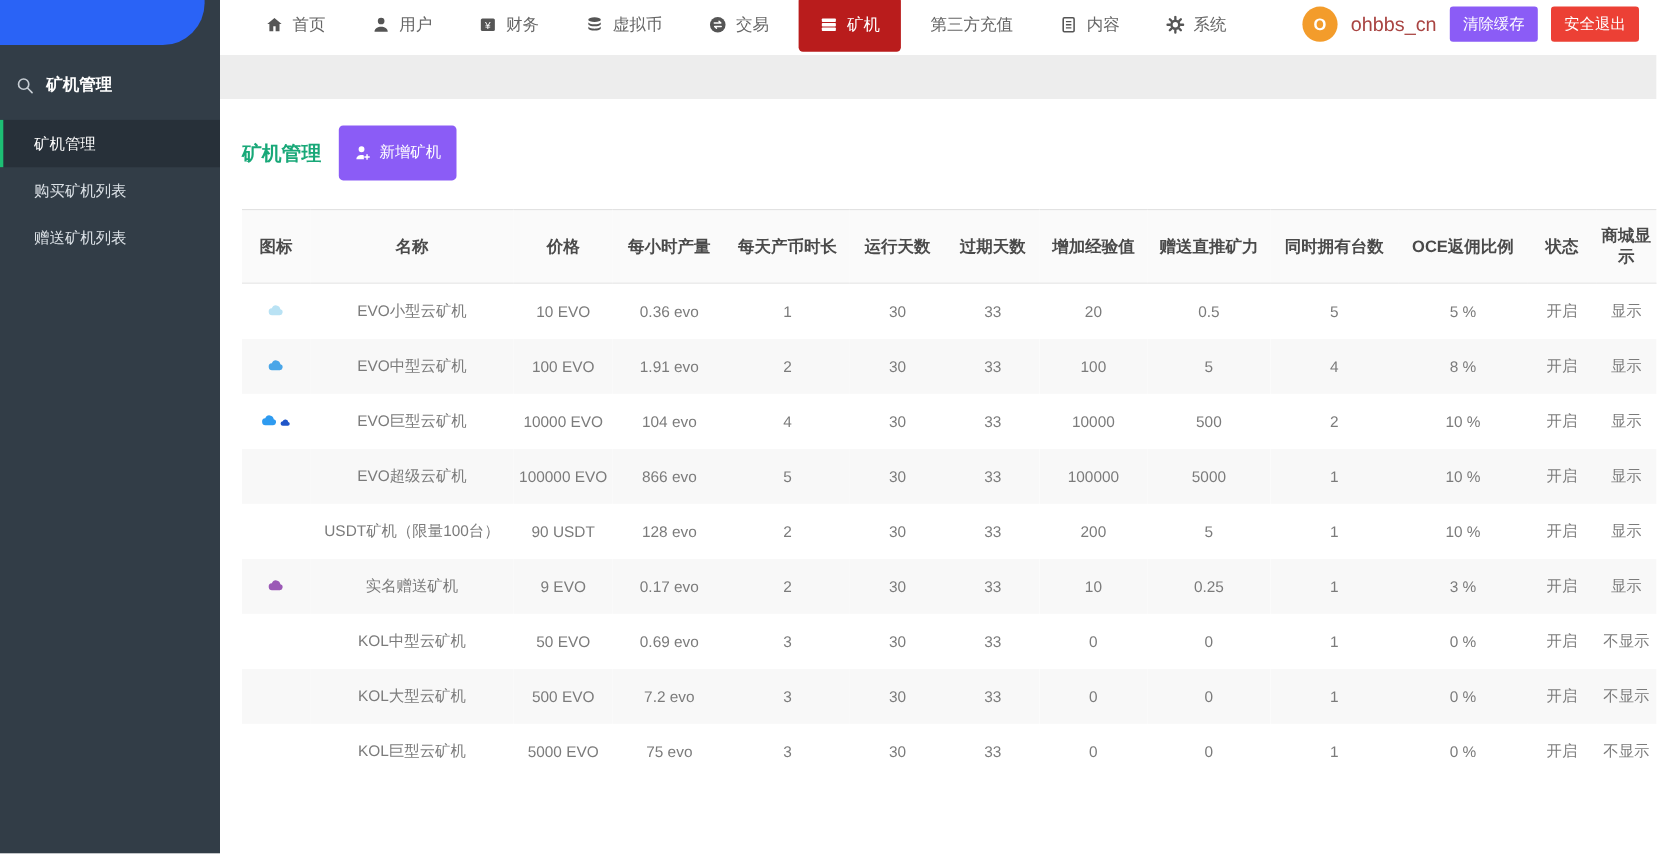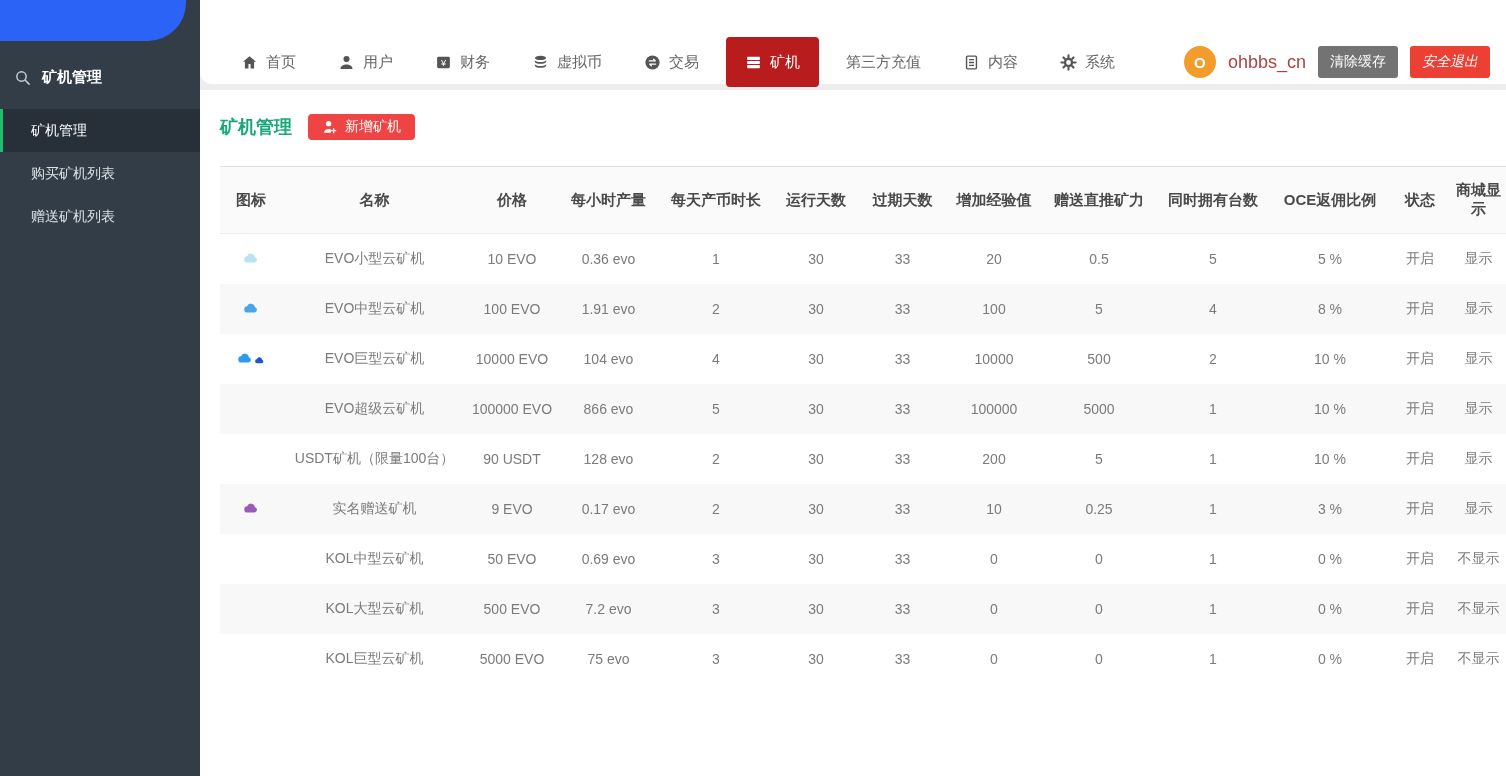--- a/index.html
+++ b/index.html
@@ -11,42 +11,42 @@
   
   .sidebar { position:absolute; left:0; top:0; width:200px; height:776px; background:#323d47; z-index:3; }
   .brand { width:186px; height:41px; background:#2a63f6; border-radius:0 0 38px 0; }
   .sidebar-head { display:flex; align-items:center; gap:10px; padding:27px 10px 20px 14px; color:#fff; font-weight:bold; font-size:15px; }
   .sidebar-head .icon { display:flex; color:#c7ced4; }
   .side-menu { margin-top:2px; }
   .side-item { height:43px; line-height:43px; padding-left:31px; color:#dbe1e6; font-size:14px; cursor:pointer; }
   .side-item.active { background:#273039; color:#fff; border-left:3px solid #1dbe74; padding-left:28px; }
   
   .navbar { position:absolute; left:200px; top:0; right:0; height:44px; background:#fff;
-            display:flex; align-items:center; z-index:2; border-radius:0 0 0 12px; padding-left:20px;margin-top:40px; }
+            display:flex; align-items:center; z-index:2; border-radius:0 0 0 12px; padding-left:20px; }
   .nav-menu { display:flex; align-items:center; height:62px; }
   .nav-item { display:flex; align-items:center; gap:8px; color:#666; font-size:15px; padding:0 21px; height:62px; cursor:pointer; }
   .nav-item .icon { display:flex; color:#555; }
   .nav-item.active { background:#b91c1c; color:#fff; height:50px; border-radius:4px; margin:0 6px; padding:0 19px; }
   .nav-item.active .icon { color:#fff; }
   .nav-right { margin-left:auto; display:flex; align-items:center; gap:12px; padding-right:16px; }
   .avatar { width:32px; height:32px; border-radius:50%; background:#f39c2b; color:#fff; font-weight:bold;
             display:flex; align-items:center; justify-content:center; font-size:15px; cursor:pointer; }
   .username { color:#a94442; font-size:18px; cursor:pointer; }
   .btn { border:none; color:#fff; font-size:14px; padding:7px 12px; border-radius:3px; cursor:pointer;
          font-family:inherit; }
-  .btn-green { background:#737373; }
-  .btn-red { background:#ec4035;font-style:italic; }
+  .btn-green { background:#8b5cf6; }
+  .btn-red { background:#ec4035; }
   
   .gray-strip { position:absolute; left:200px; top:50px; right:0; height:40px; background:#ededed; z-index:1; }
   
   .content { position:absolute; left:200px; top:90px; right:0; bottom:0; background:#fff; z-index:2; padding:24px 0 0 20px; }
   .title-row { display:flex; align-items:center; gap:16px; }
   .page-title { color:#18a878; font-size:18px; font-weight:bold; }
-  .add-btn { background:#ef4444; display:inline-flex; align-items:center; gap:7px; color:#fff;
-             border:none; border-radius:4px; padding:4px 14px; font-size:14px; cursor:pointer; font-family:inherit; }
+  .add-btn { background:#8b5cf6; display:inline-flex; align-items:center; gap:7px; color:#fff;
+             border:none; border-radius:4px; padding:16px 14px; font-size:14px; cursor:pointer; font-family:inherit; }
   .add-btn .icon { display:flex; color:#fff; }
   
   table { width:1286px; border-collapse:collapse; table-layout:fixed; margin-top:26px; }
   thead th { font-size:15px; color:#4a4a4a; font-weight:bold; text-align:center; padding:14px 3px;
              background:#fafafa; border-top:1px solid #e2e2e2; border-bottom:1px solid #ececec; }
   tbody td { font-size:14px; color:#7b7b7b; text-align:center; height:50px; padding:0 3px;
              overflow:hidden; white-space:nowrap; }
   tbody tr:nth-child(even) { background:#f8f8f8; }
   .machine-icon { display:inline-flex; align-items:flex-end; gap:1px; }
 </style>

